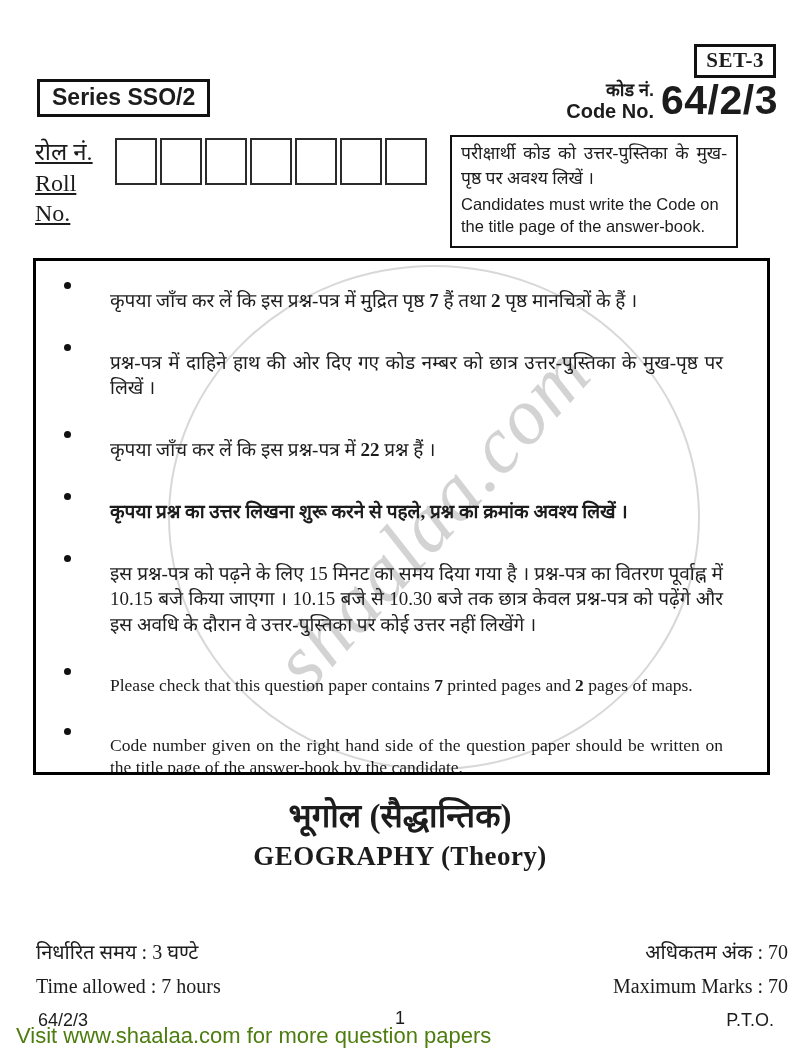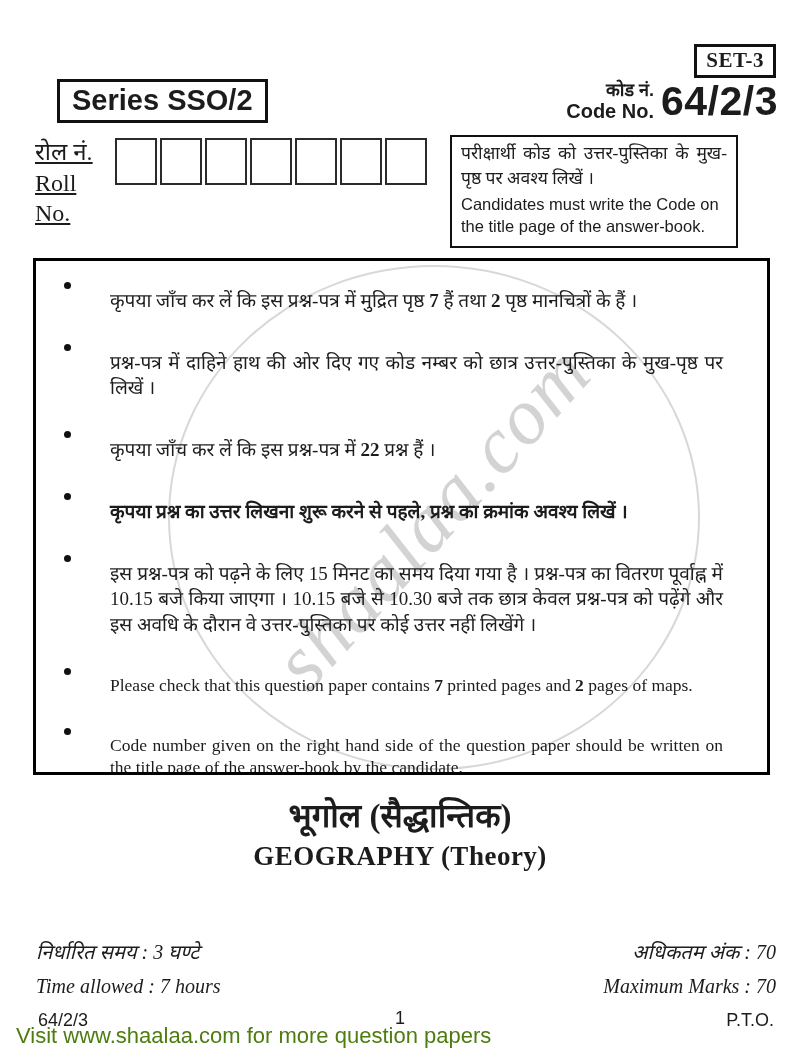--- a/index.html
+++ b/index.html
@@ -23,27 +23,26 @@
     border:3px solid var(--border);
     padding:1px 9px 2px;
     font-weight:bold;font-size:21px;
     font-family:"Liberation Serif",serif;
     letter-spacing:.5px;
   }
   .series-box{
     position:absolute;top:79px;left:37px;
     border:3px solid var(--border);
     padding:2px 12px 3px;
-    font-weight:bold;font-size:29px;
+    font-weight:bold;font-size:23px;
     font-family:"Liberation Sans",sans-serif;
-    margin-left:20px;
   }
   .code-group{
     position:absolute;top:80px;right:22px;
-    display:flex;align-items:center;gap:7px;
+    display:flex;gap:7px;
     font-family:"Liberation Sans",sans-serif;font-weight:bold;
   }
   .code-labels{text-align:right;line-height:1.12;}
   .code-hi{font-size:18px;}
   .code-en{font-size:20px;}
   .code-value{font-size:41px;line-height:1;letter-spacing:.5px;}
   .roll-group{
     position:absolute;top:137px;left:35px;
     display:flex;gap:8px;align-items:flex-start;
   }
@@ -100,23 +99,23 @@
     position:absolute;top:792px;left:0;width:800px;margin:0;
     text-align:center;font-size:33px;font-weight:bold;
   }
   .title-en{
     position:absolute;top:841px;left:0;width:800px;margin:0;
     text-align:center;font-size:27px;font-weight:bold;
     font-family:"Liberation Serif",serif;letter-spacing:.5px;
   }
   
   .meta-row{
-    position:absolute;left:36px;right:24px;
+    position:absolute;left:36px;right:12px;
     display:flex;justify-content:space-between;
-    font-style:italic;font-size:20px;
+    font-size:20px;
   }
   .meta-row-hi{top:938px;}
   .meta-row-en{top:975px;}
   
   .footer-code{
     position:absolute;top:1010px;left:38px;
     font-family:"Liberation Sans",sans-serif;font-size:18px;
   }
   .footer-page{
     position:absolute;top:1008px;left:0;width:800px;text-align:center;

